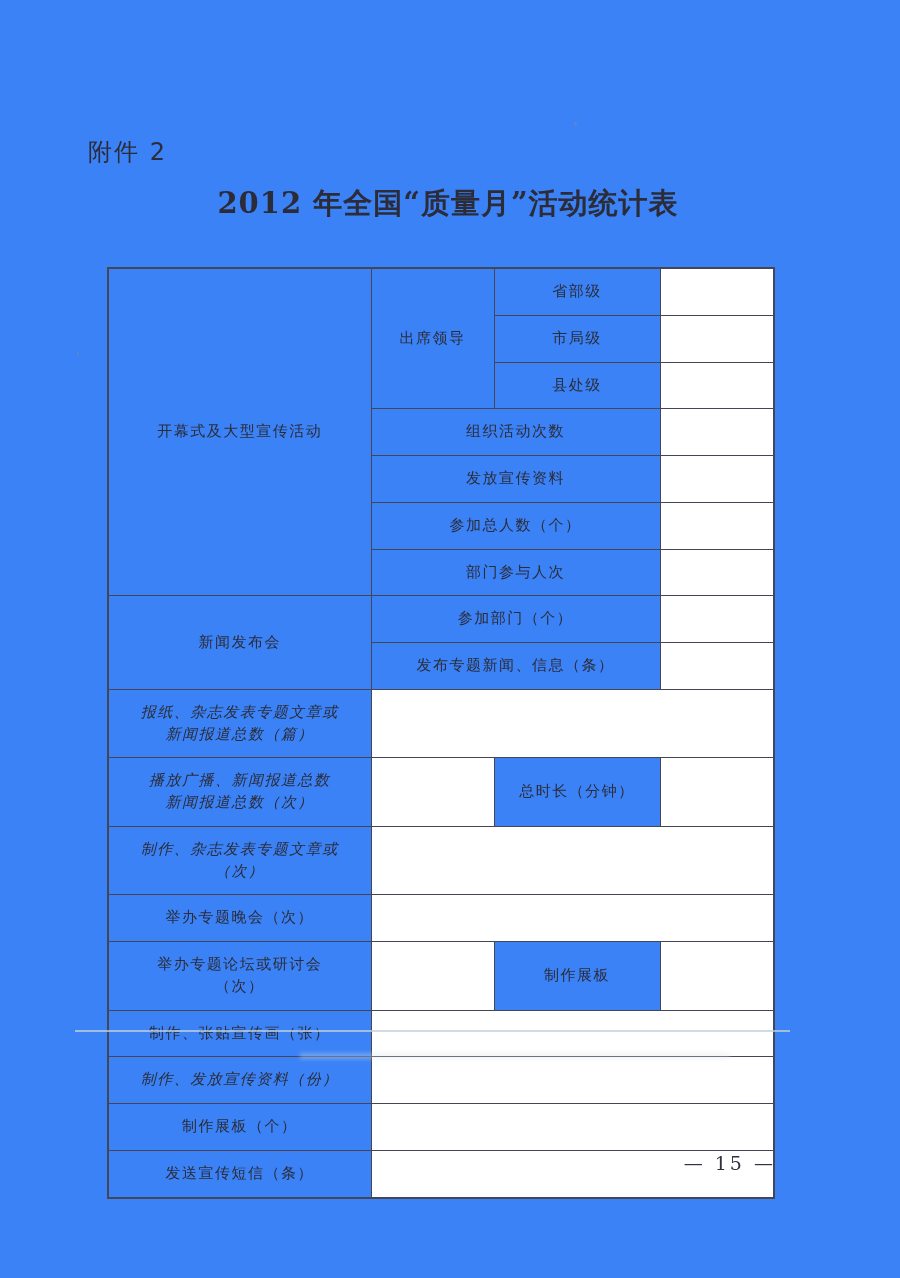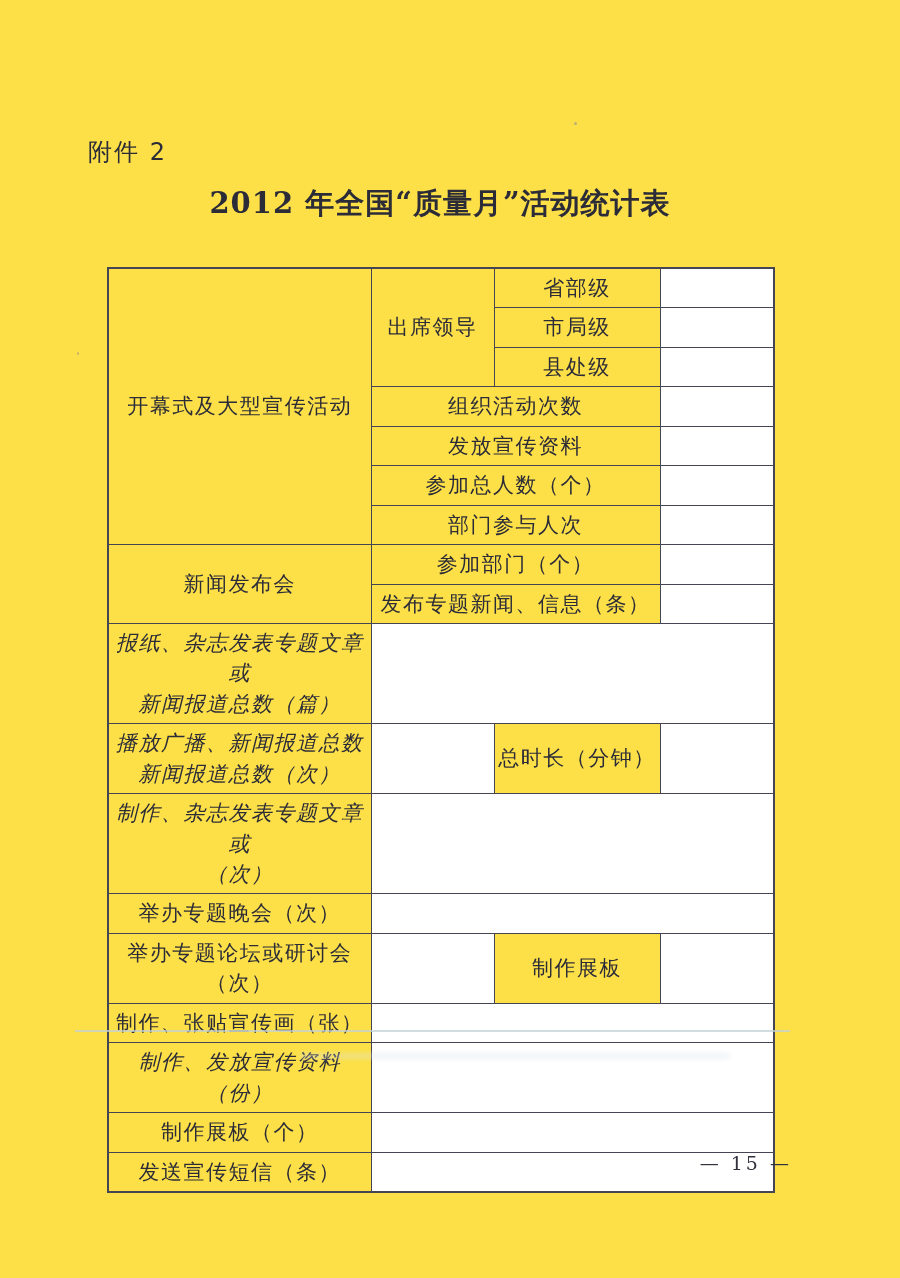--- a/index.html
+++ b/index.html
@@ -1,52 +1,52 @@
 <!DOCTYPE html>
 <html><head>
 <meta charset="utf-8">
 <style>
   html,body{margin:0;padding:0;}
   body{background:#e9e9e9;}
   .page{
     position:relative;
     width:900px;height:1278px;
     margin:0 auto;
-    background:#fde047;
+    background:#3b82f6;
     overflow:hidden;
     font-family:"DejaVu Serif","Liberation Serif",serif;
     color:#2c2c38;
   }
   .attachment{
     position:absolute;left:88px;top:136px;
     font-family:"DejaVu Sans","Liberation Sans",sans-serif;
     font-weight:500;font-size:24px;letter-spacing:2px;
   }
   .title{
-    position:absolute;left:0;top:184px;width:880px;margin:0;
+    position:absolute;left:8px;top:184px;width:880px;margin:0;
     text-align:center;
     font-size:29px;font-weight:bold;letter-spacing:1px;
   }
   table.stat{
     position:absolute;left:107px;top:267px;
     width:666px;
     border-collapse:collapse;table-layout:fixed;
     border:2px solid #454553;
   }
   table.stat td{
     border:1.6px solid #454553;
-    padding:4px 2px;
+    padding:12px 2px;
     text-align:center;vertical-align:middle;
-    font-size:21px;letter-spacing:1.5px;line-height:1.45;
+    font-size:15px;letter-spacing:1.5px;line-height:1.45;
     white-space:pre-line;
   }
   td.tight{letter-spacing:0;font-style:italic;}
   td.val{background:#ffffff;}
   .footer{
-    position:absolute;right:108px;top:1152px;
+    position:absolute;right:124px;top:1152px;
     font-size:19px;letter-spacing:3px;color:#32323e;margin-left:40px;
   }
   .smudge{
     position:absolute;left:75px;top:1030px;width:715px;height:2px;
     background:#c3d2d9;opacity:.75;filter:blur(.6px);
   }
   .smudge2{
     position:absolute;left:300px;top:1053px;width:430px;height:6px;
     background:#d9e2e6;opacity:.35;filter:blur(2px);
   }

